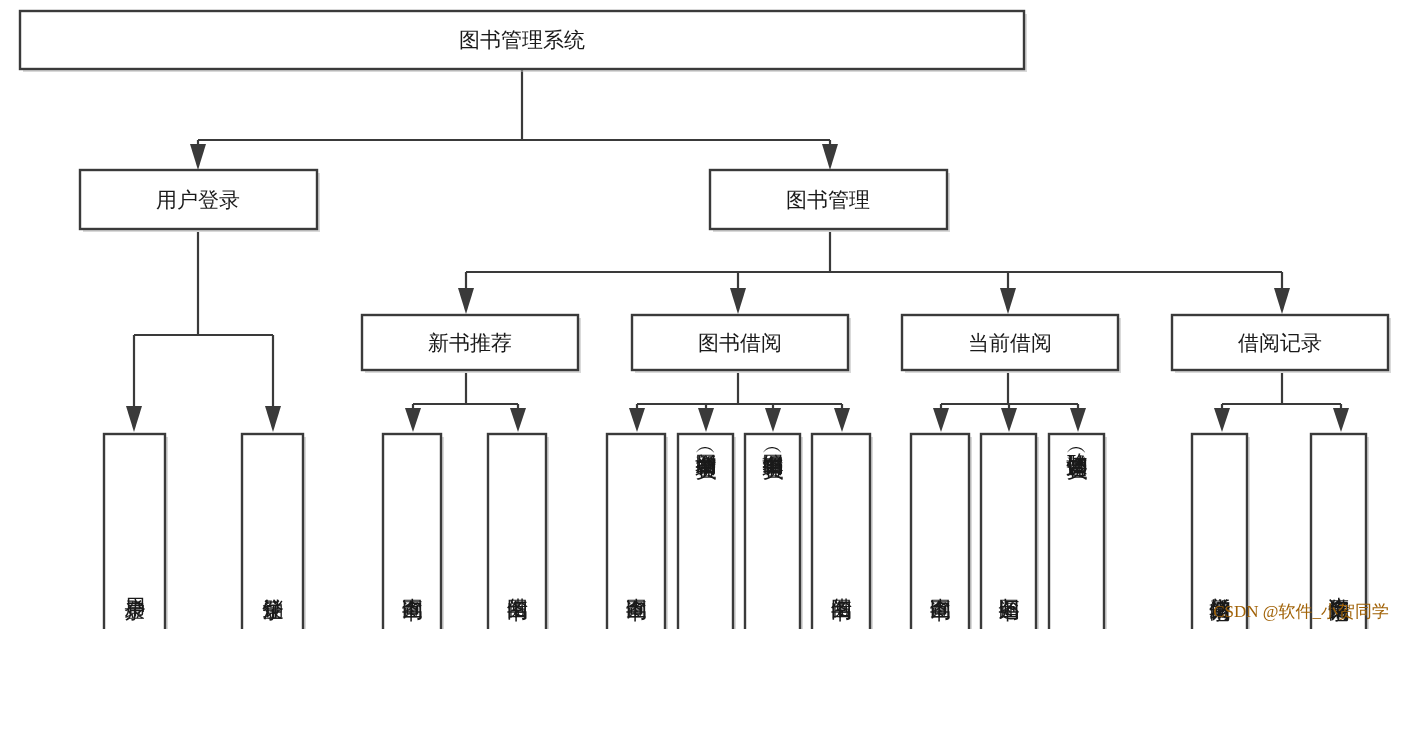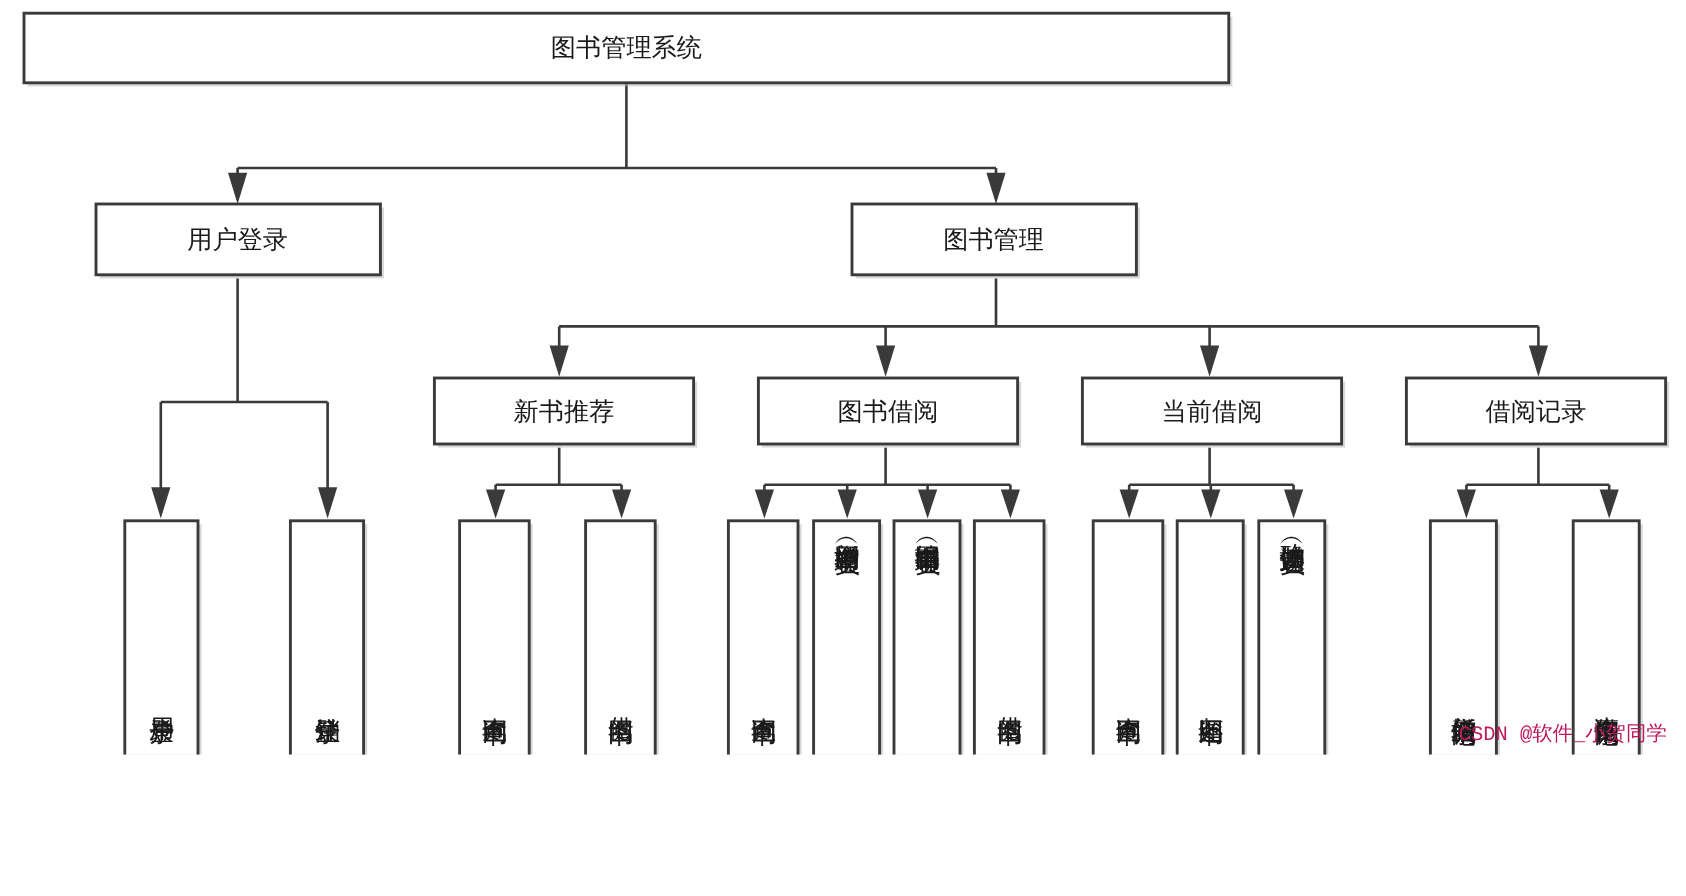--- a/index.html
+++ b/index.html
@@ -65,23 +65,23 @@
     font-size: 21px;
     line-height: 1.28;
     color: #1a1a1a;
     letter-spacing: 1px;
     white-space: nowrap;
   }
   .watermark {
     position: absolute;
     right: 16px;
     bottom: 6px;
-    font-family: Liberation Mono, monospace;
+    font-family: Liberation Serif, serif;
     font-size: 17px;
-    color: #be185d;
+    color: #a16207;
     white-space: nowrap;
     user-select: none;
   }
 </style>
 </head>
 <body>
 
 <div id="diagram-root">
 
   <svg class="diagram-canvas" viewBox="0 0 1405 747">

